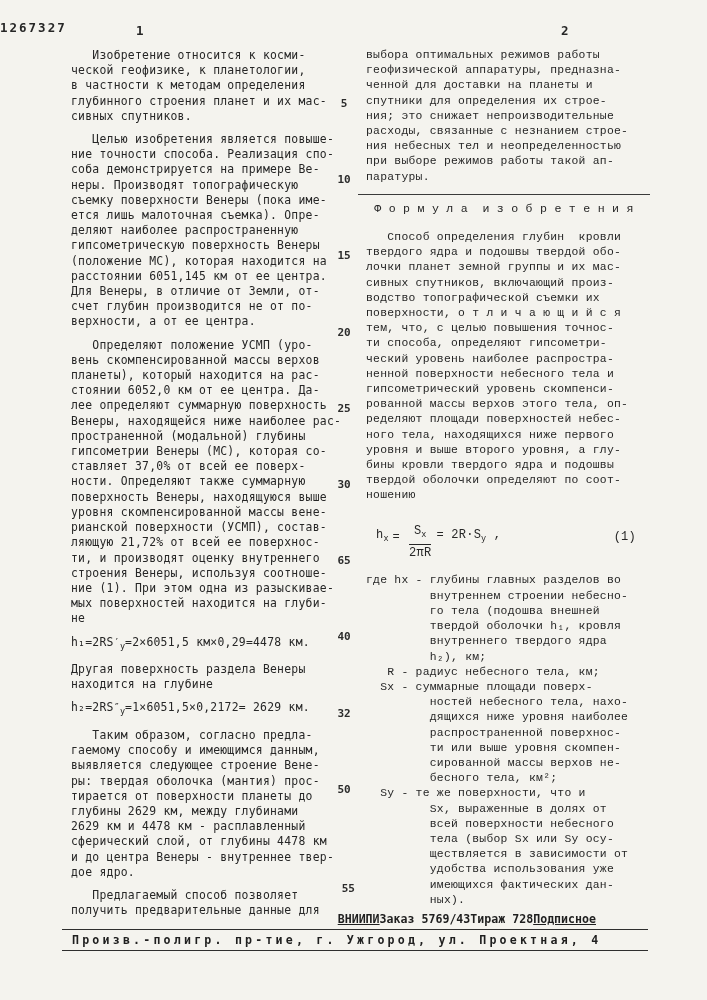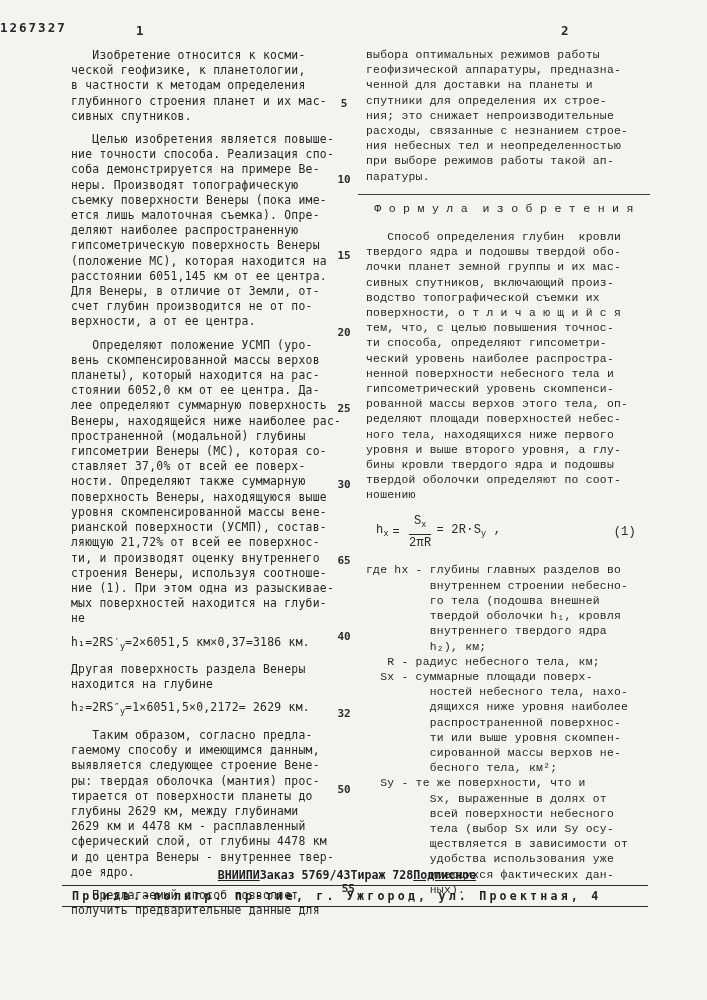--- a/index.html
+++ b/index.html
@@ -46,38 +46,39 @@
 
   .formula-display {
     display:flex; align-items:center;
     margin:10px 0 12px 0; padding:0 14px 0 18px;
     font-size:12px;
   }
   .frac {
     display:inline-block; vertical-align:middle;
     text-align:center; margin:0 5px;
   }
-  .fnum { display:block; border-bottom:1px solid #262626; padding:0 4px 1px 4px; }
+  .fnum { display:block; border-bottom:1px solid #262626; padding:0 4px 1px 4px;margin-top:10px; }
   .fden { display:block; padding-top:1px; }
   .eqlabel { margin-left:auto; }
 
   .gutter { position:absolute; inset:0; pointer-events:none; }
   .line-num {
     position:absolute; left:333px; width:22px;
     text-align:center; font-size:11px; font-weight:600; color:#2c2c2c;
   }
 
   .footer {
     position:absolute; left:62px; width:586px; top:868px;
     font-size:11.6px; font-weight:600; color:#1f1f1f;
   }
   .footer-line1 {
-    display:flex; justify-content:center;
+    display:flex; justify-content:flex-end;
     padding:0 52px 3px 36px;
     border-bottom:1.6px solid #2e2e2e;
+    margin-top:44px;
   }
   .footer-line1 .u { text-decoration:underline; }
   .footer-line2 {
     padding:3px 0 3px 10px;
     border-bottom:1.6px solid #2e2e2e;
     letter-spacing:3.2px; white-space:nowrap;
   }
 </style>
 </head>
 <body>
@@ -119,21 +120,21 @@
 ности. Определяют также суммарную
 поверхность Венеры, находящуюся выше
 уровня скомпенсированной массы вене-
 рианской поверхности (УСМП), состав-
 ляющую 21,72% от всей ее поверхнос-
 ти, и производят оценку внутреннего
 строения Венеры, используя соотноше-
 ние (1). При этом одна из разыскивае-
 мых поверхностей находится на глуби-
 не</div>
-    <div class="formula-line"><span>h₁=2RS</span><span class="prime">′</span><sub>у</sub><span>=2×6051,5 км×0,37=3186 км.</span></div>
+    <div class="formula-line"><span>h₁=2RS</span><span class="prime">′</span><sub>у</sub><span>=2×6051,5 км×0,29=4478 км.</span></div>
     <div class="para">Другая поверхность раздела Венеры
 находится на глубине</div>
     <div class="formula-line"><span>h₂=2RS</span><span class="prime">″</span><sub>у</sub><span>=1×6051,5×0,2172= 2629 км.</span></div>
     <div class="para">   Таким образом, согласно предла-
 гаемому способу и имеющимся данным,
 выявляется следующее строение Вене-
 ры: твердая оболочка (мантия) прос-
 тирается от поверхности планеты до
 глубины 2629 км, между глубинами
 2629 км и 4478 км - расплавленный

